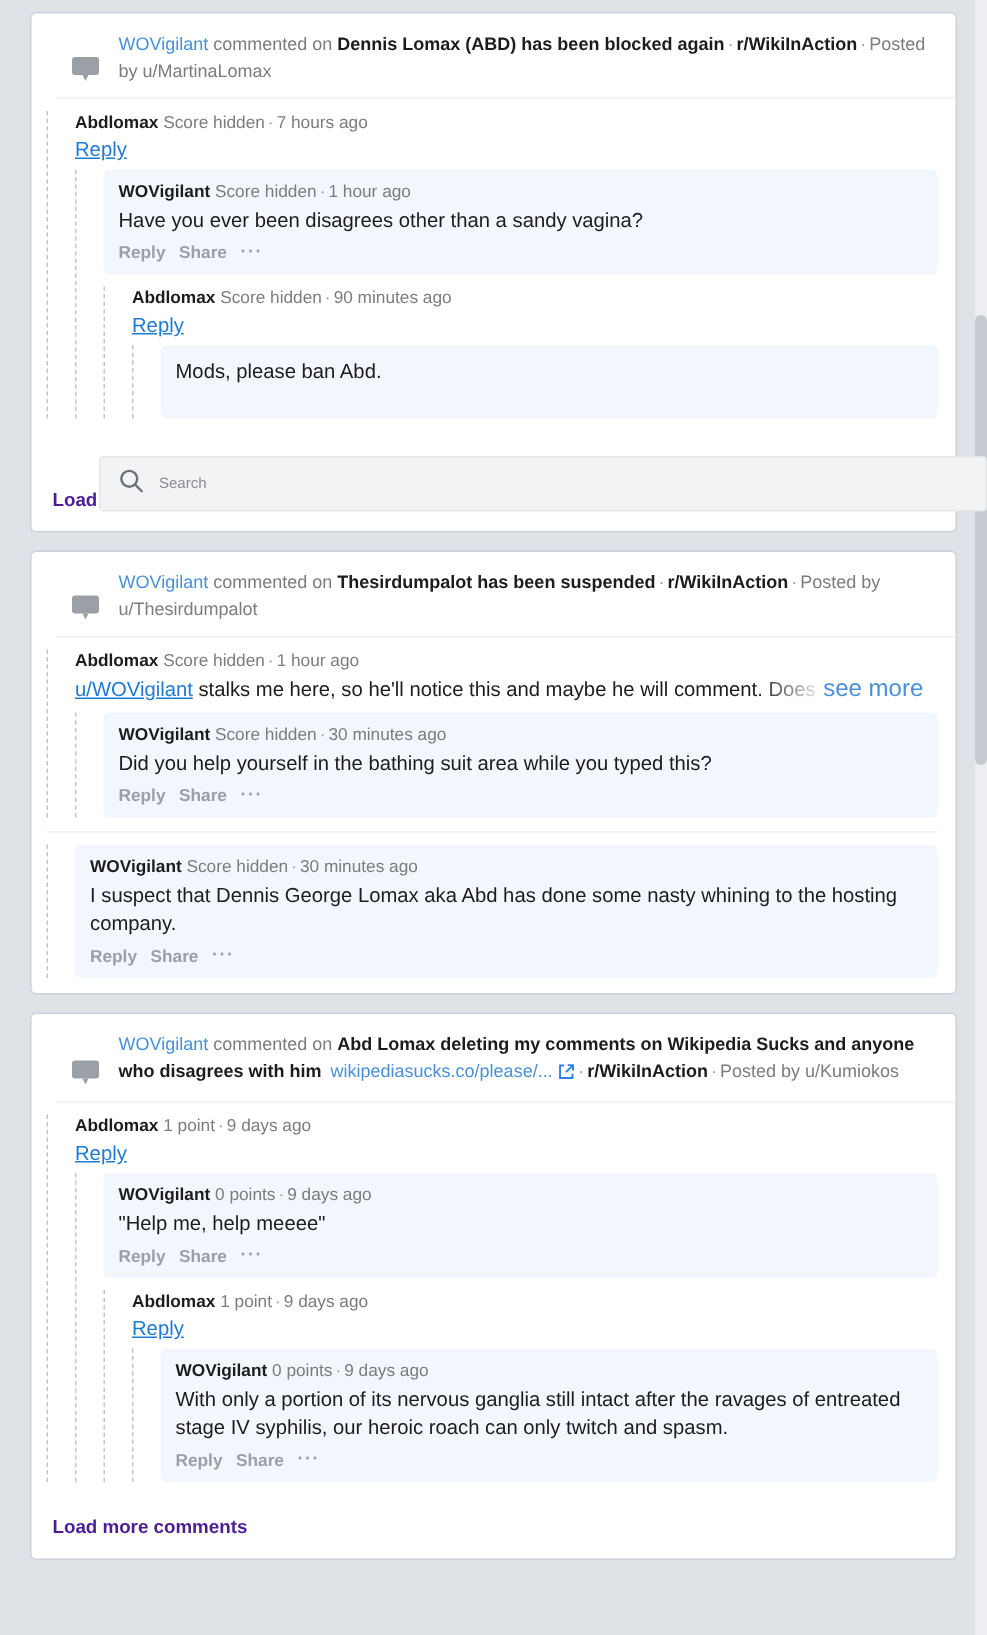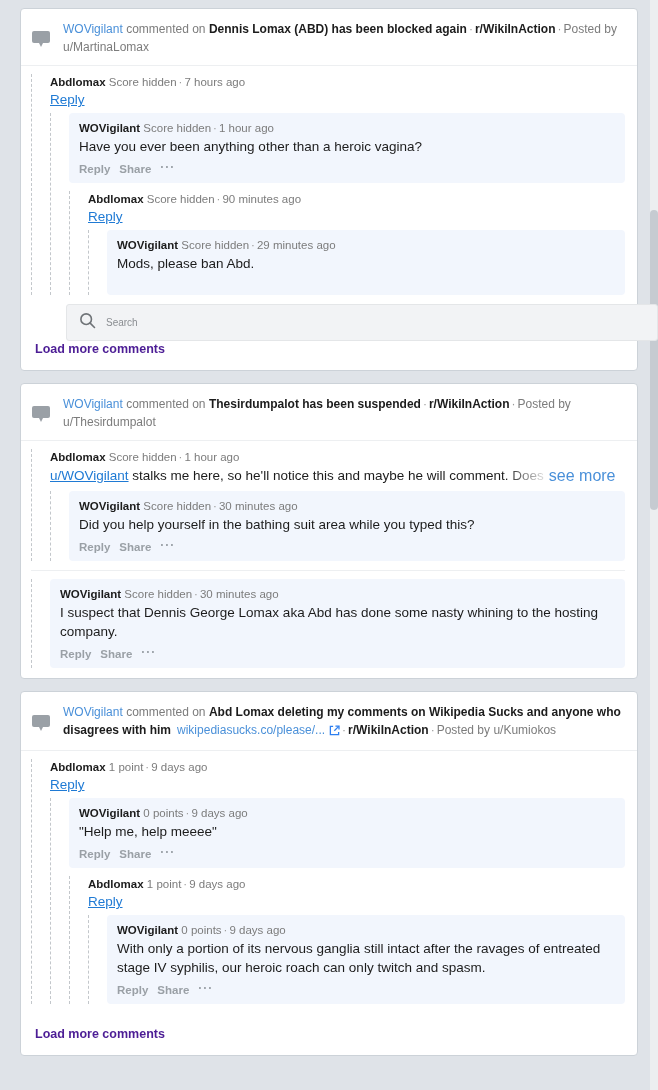--- a/index.html
+++ b/index.html
@@ -36,23 +36,24 @@
     background: #ffffff;
     border: 1px solid #ccd2d8;
     border-radius: 4px;
     width: 100%;
     flex: 0 0 auto;
   }
 
   
   .card-head {
     display: flex;
-    align-items: center;
+    align-items: flex-end;
     padding: 10px 12px 9px 10px;
     border-bottom: 1px solid #edeff1;
+    margin-left: 16px;
   }
 
   .bubble-icon {
     flex: 0 0 auto;
     width: 22px;
     margin-right: 10px;
     padding-top: 3px;
   }
   .bubble-icon svg { display: block; }
 
@@ -272,21 +273,21 @@
 
             
             <div class="node" style="margin-top:4px">
               <span class="railwrap"></span>
               <div class="node-body">
                 <div class="bubble">
                   <div class="meta">
                     <span class="author">WOVigilant</span>
                     <span class="score">Score hidden</span><span class="sep">·</span><span class="time">1 hour ago</span>
                   </div>
-                  <div class="ctext">Have you ever been anything other than a heroic vagina?</div>
+                  <div class="ctext">Have you ever been disagrees other than a sandy vagina?</div>
                   <div class="actions">
                     <span>Reply</span>
                     <span>Share</span>
                     <span class="dots">···</span>
                   </div>
                 </div>
 
                 <div class="node" style="margin-top:8px">
                   <span class="railwrap"></span>
                   <div class="node-body">
@@ -294,24 +295,20 @@
                       <span class="author">Abdlomax</span>
                       <span class="score">Score hidden</span><span class="sep">·</span><span class="time">90 minutes ago</span>
                     </div>
                     <span class="reply-link">Reply</span>
 
                     
                     <div class="node" style="margin-top:4px">
                       <span class="railwrap"></span>
                       <div class="node-body">
                         <div class="bubble" style="padding-bottom:22px">
-                          <div class="meta">
-                            <span class="author">WOVigilant</span>
-                            <span class="score">Score hidden</span><span class="sep">·</span><span class="time">29 minutes ago</span>
-                          </div>
                           <div class="ctext">Mods, please ban Abd.</div>
                         </div>
                       </div>
                     </div>
                   </div>
                 </div>
               </div>
             </div>
           </div>
         </div>

